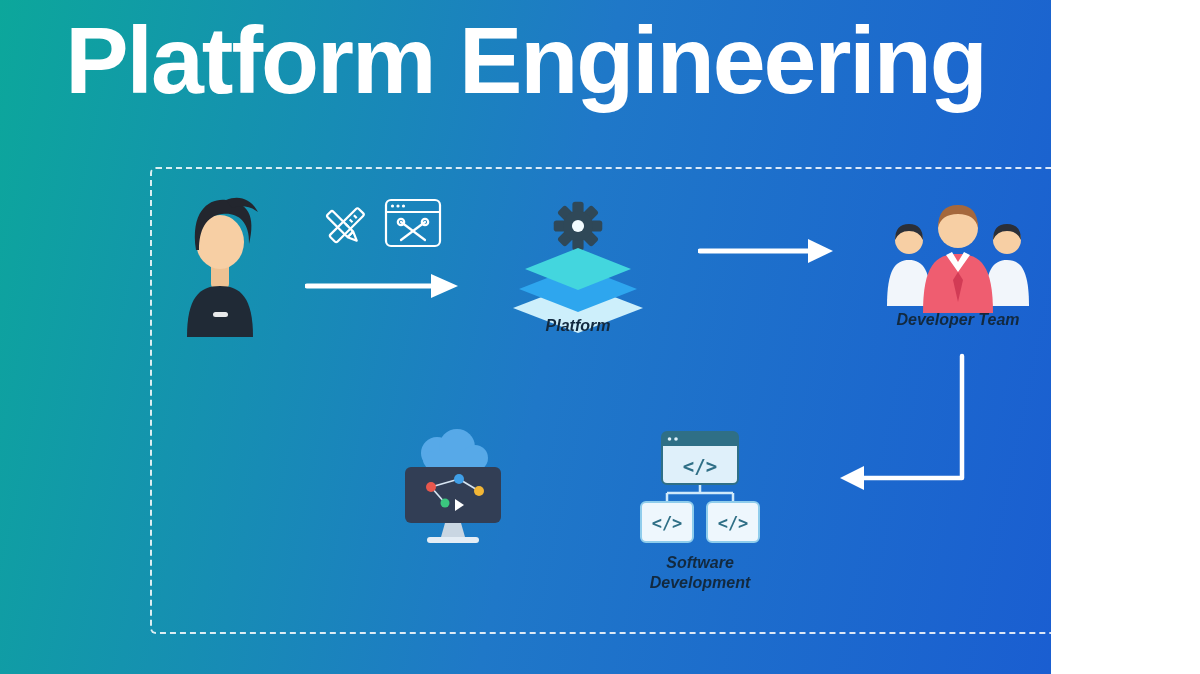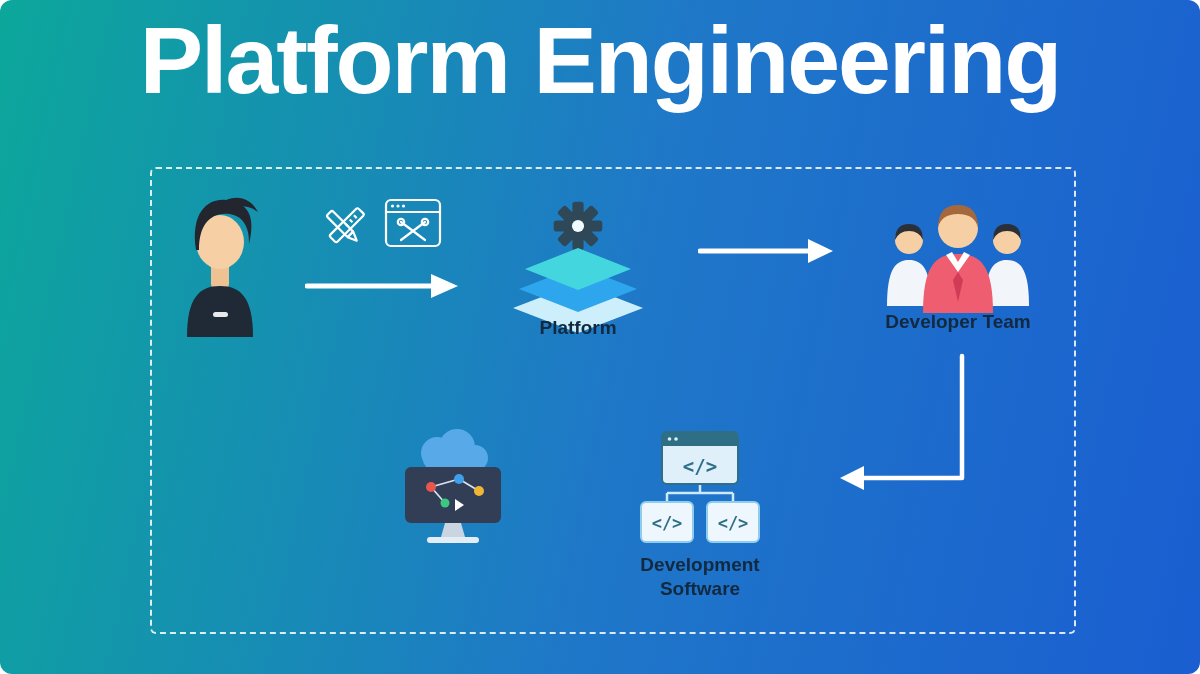--- a/index.html
+++ b/index.html
@@ -1,42 +1,42 @@
 <!DOCTYPE html>
 <html><head>
 <meta charset="utf-8">
 <style>
   html,body{margin:0;padding:0;}
   .stage{
     position:relative;
-    width:1200px;height:674px;
+    width:1051px;height:674px;
     overflow:hidden;
     background:linear-gradient(102deg,#0ca79b 0%,#1f78c8 52%,#1a5ed1 100%);
     font-family:"Liberation Sans", sans-serif;
-    border-radius:12px;
   }
   .title{
     position:absolute;top:6px;left:0;width:100%;
     text-align:center;
     font-size:95px;font-weight:800;letter-spacing:-2px;
     color:#ffffff;
   }
   .frame{
     position:absolute;left:150px;top:167px;width:922px;height:463px;
     border:2px dashed rgba(255,255,255,.85);
     border-radius:6px;
   }
   .abs{position:absolute;}
   .node-label{
     position:absolute;
     color:#12293f;
     font-weight:700;
-    font-size:19px;
+    font-size:16px;
     text-align:center;
     line-height:1.25;
+    font-style:italic;
   }
   svg{display:block;}
   .codeglyph{
     font-family:"DejaVu Sans Mono", monospace;
     font-weight:bold;
   }
 </style>
 </head>
 <body>
 
@@ -153,22 +153,22 @@
       <circle cx="34.5" cy="9" r="1.8" fill="#dff0fa"></circle>
       <circle cx="41" cy="9" r="1.8" fill="#dff0fa"></circle>
       <text x="65" y="43" text-anchor="middle" font-size="19" fill="#2f6f86" class="codeglyph">&lt;/&gt;</text>
       <rect x="6" y="72" width="52" height="40" rx="5" fill="#eef7fd" stroke="#8fcdec" stroke-width="2"></rect>
       <text x="32" y="99" text-anchor="middle" font-size="17" fill="#2f6f86" class="codeglyph">&lt;/&gt;</text>
       <rect x="72" y="72" width="52" height="40" rx="5" fill="#eef7fd" stroke="#8fcdec" stroke-width="2"></rect>
       <text x="98" y="99" text-anchor="middle" font-size="17" fill="#2f6f86" class="codeglyph">&lt;/&gt;</text>
     </svg>
   </div>
   <div class="node-label" style="left:600px;top:553px;width:200px;">
+    <div>Software</div>
     <div>Development</div>
-    <div>Software</div>
   </div>
 
   <div class="abs" style="left:393px;top:425px;">
     <svg width="120" height="130" viewBox="0 0 120 130">
       <g fill="#57a9e8">
         <circle cx="44" cy="28" r="16"></circle>
         <circle cx="64" cy="22" r="18"></circle>
         <circle cx="82" cy="33" r="13"></circle>
         <rect x="30" y="26" width="64" height="18" rx="9"></rect>
       </g>

